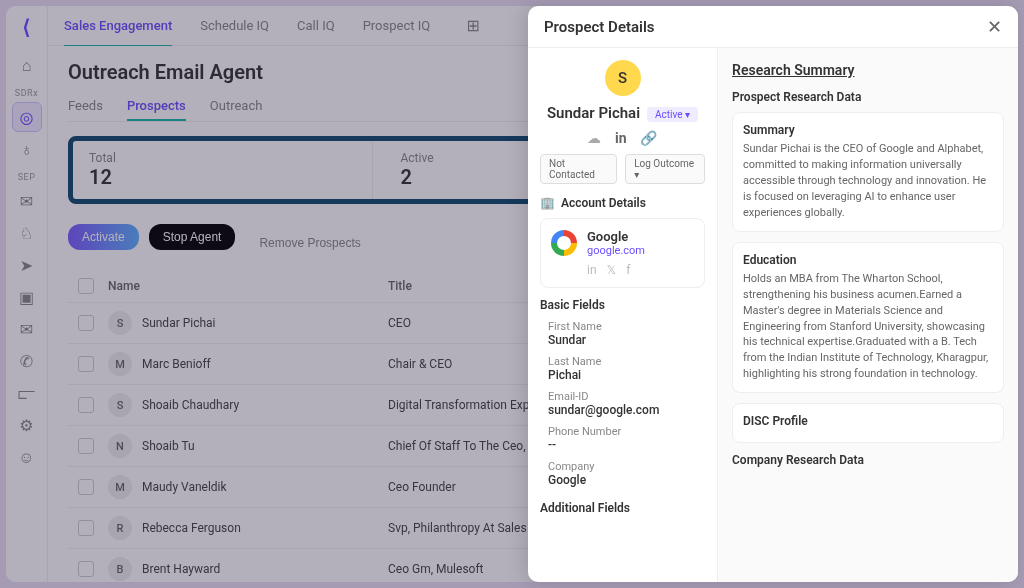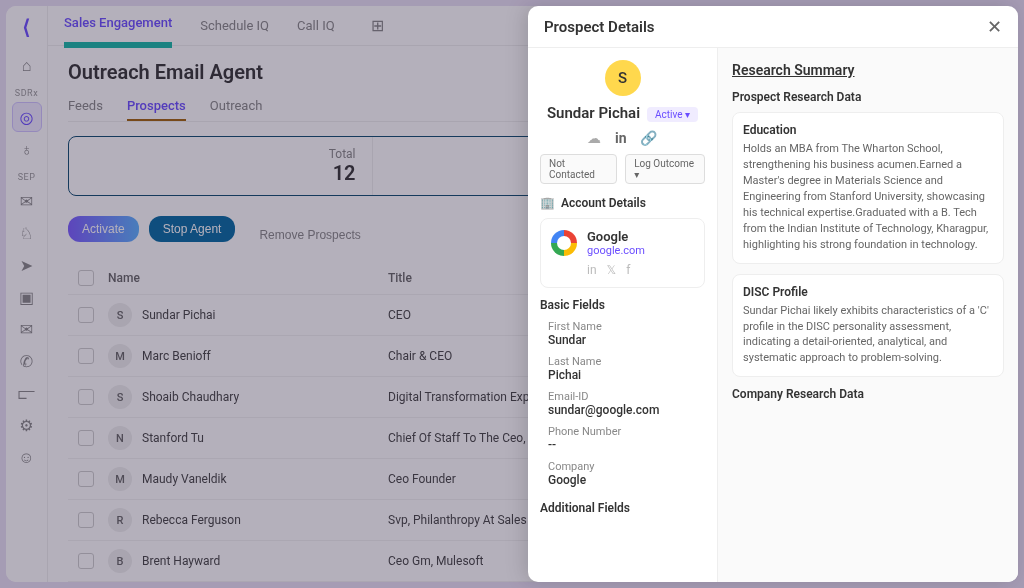--- a/index.html
+++ b/index.html
@@ -6,35 +6,35 @@
 body { font-family: -apple-system, BlinkMacSystemFont, "Segoe UI", Roboto, sans-serif; background: #e9e0f5; width: 1024px; height: 588px; overflow: hidden; position: relative; }
 .app { position: absolute; top: 6px; left: 6px; right: 6px; bottom: 6px; background: #fff; border-radius: 10px; display: flex; overflow: hidden; }
 .sidebar { width: 42px; background: #fff; border-right: 1px solid #eee; display: flex; flex-direction: column; align-items: center; padding-top: 8px; gap: 2px; }
 .logo { width: 26px; height: 26px; border-radius: 6px; display: flex; align-items: center; justify-content: center; color: #6B4EFF; font-size: 20px; font-weight: bold; margin-bottom: 8px; }
 .side-sep { font-size: 9px; color: #999; letter-spacing: 0.5px; padding: 6px 0 2px; }
 .side-icon { width: 30px; height: 30px; display: flex; align-items: center; justify-content: center; color: #888; font-size: 16px; border-radius: 6px; cursor: pointer; }
 .side-icon.active { background: #f0ecff; color: #6B4EFF; border: 1px solid #cfc4ff; }
 .main { flex: 1; display: flex; flex-direction: column; overflow: hidden; }
 .topnav { display: flex; align-items: center; padding: 0 16px; border-bottom: 1px solid #eee; height: 40px; gap: 28px; font-size: 13px; color: #888; }
 .topnav .tab { padding: 12px 0; cursor: pointer; }
-.topnav .tab.active { color: #6B4EFF; border-bottom: 6px solid #14b8a6; font-weight: 500; }
+.topnav .tab.active { color: #6B4EFF; border-bottom: 1px solid #14b8a6; font-weight: 500; }
 .content { padding: 14px 20px; flex: 1; overflow: auto; }
 .page-title { font-size: 20px; font-weight: 600; color: #333; margin-bottom: 8px; }
 .subtabs { display: flex; gap: 24px; font-size: 13px; color: #888; border-bottom: 1px solid #eee; margin-bottom: 14px; }
 .subtabs .st { padding: 6px 0; cursor: pointer; }
-.subtabs .st.active { color: #6B4EFF; border-bottom: 2px solid #a16207; font-weight: 500; }
-.stats { display: flex; gap: 12px; border: 1px solid #0c4a6e; border-radius: 8px; overflow: hidden; margin-bottom: 14px; width: 620px; text-align: right; }
+.subtabs .st.active { color: #6B4EFF; border-bottom: 2px solid #14b8a6; font-weight: 500; }
+.stats { display: flex; gap: 12px; border: 5px solid #0c4a6e; border-radius: 8px; overflow: hidden; margin-bottom: 14px; width: 620px; }
 .stat { flex: 1; padding: 10px 16px; border-right: 1px solid #eee; }
 .stat:last-child { border-right: none; }
 .stat .lbl { font-size: 12px; color: #888; }
 .stat .val { font-size: 20px; font-weight: 600; color: #333; }
 .actions { display: flex; gap: 10px; align-items: center; margin-bottom: 14px; font-size: 12px; }
 .btn { padding: 6px 14px; border-radius: 12px; border: none; cursor: pointer; font-size: 12px; }
 .btn-activate { background: linear-gradient(90deg,#7a5cff,#5cb1ff); color: #fff; }
-.btn-stop { background: #0369a1; color: #fff; }
+.btn-stop { background: #000000; color: #fff; }
 .btn-remove { background: transparent; color: #888; margin-top: 12px; }
 .table { width: 100%; font-size: 12px; color: #444; }
 .table-header, .table-row { display: flex; align-items: center; padding: 8px 4px; border-bottom: 1px solid #f1f1f1; }
 .table-header { color: #666; font-weight: 500; }
 .cb { width: 16px; height: 16px; border: 1px solid #ccc; border-radius: 3px; margin-right: 14px; margin-left: 6px; }
 .avatar { width: 24px; height: 24px; border-radius: 50%; background: #eee; color: #666; display: inline-flex; align-items: center; justify-content: center; font-size: 11px; font-weight: 500; margin-right: 10px; }
 .col-name { width: 280px; display: flex; align-items: center; }
 .col-title { flex: 1; }
 
 .scrim { position: absolute; inset: 0; background: rgba(40,30,60,0.35); }
@@ -88,20 +88,21 @@
     <span class="side-icon">⫍</span>
     <span class="side-icon">⚙</span>
     <span class="side-icon">☺</span>
   </div>
 
   <div class="main">
     <div class="topnav">
       <span class="tab active">Sales Engagement</span>
       <span class="tab">Schedule IQ</span>
       <span class="tab">Call IQ</span>
+      <span class="tab">Prospect IQ</span>
       <span class="side-icon">⊞</span>
     </div>
     <div class="content">
       <div class="page-title">Outreach Email Agent</div>
       <div class="subtabs">
         <span class="st">Feeds</span>
         <span class="st active">Prospects</span>
         <span class="st">Outreach</span>
       </div>
       <div class="stats">
@@ -147,21 +148,21 @@
               <span class="col-name">
                 <span class="avatar">S</span>
                 <span>Shoaib Chaudhary</span>
               </span>
               <span class="col-title">Digital Transformation Exp</span>
             </div>
             <div class="table-row">
               <span class="cb"></span>
               <span class="col-name">
                 <span class="avatar">N</span>
-                <span>Stanford Tu</span>
+                <span>Shoaib Tu</span>
               </span>
               <span class="col-title">Chief Of Staff To The Ceo,</span>
             </div>
             <div class="table-row">
               <span class="cb"></span>
               <span class="col-name">
                 <span class="avatar">M</span>
                 <span>Maudy Vaneldik</span>
               </span>
               <span class="col-title">Ceo Founder</span>
@@ -246,23 +247,26 @@
         <div class="field-val">--</div>
         <div class="field-lbl">Company</div>
         <div class="field-val">Google</div>
       </div>
       <div class="sec-head" style="margin-top:14px">Additional Fields</div>
     </div>
     <div class="d-right">
       <div class="r-title">Research Summary</div>
       <div class="r-sub">Prospect Research Data</div>
       <div class="r-card">
+        <h4>Summary</h4>
+        <p>Sundar Pichai is the CEO of Google and Alphabet, committed to making information universally accessible through technology and innovation. He is focused on leveraging AI to enhance user experiences globally.</p>
+      </div>
+      <div class="r-card">
         <h4>Education</h4>
         <p>Holds an MBA from The Wharton School, strengthening his business acumen.Earned a Master's degree in Materials Science and Engineering from Stanford University, showcasing his technical expertise.Graduated with a B. Tech from the Indian Institute of Technology, Kharagpur, highlighting his strong foundation in technology.</p>
       </div>
       <div class="r-card">
         <h4>DISC Profile</h4>
-        <p>Sundar Pichai likely exhibits characteristics of a 'C' profile in the DISC personality assessment, indicating a detail-oriented, analytical, and systematic approach to problem-solving.</p>
       </div>
       <div class="r-sub">Company Research Data</div>
     </div>
   </div>
 </div>
 
 </body></html>

